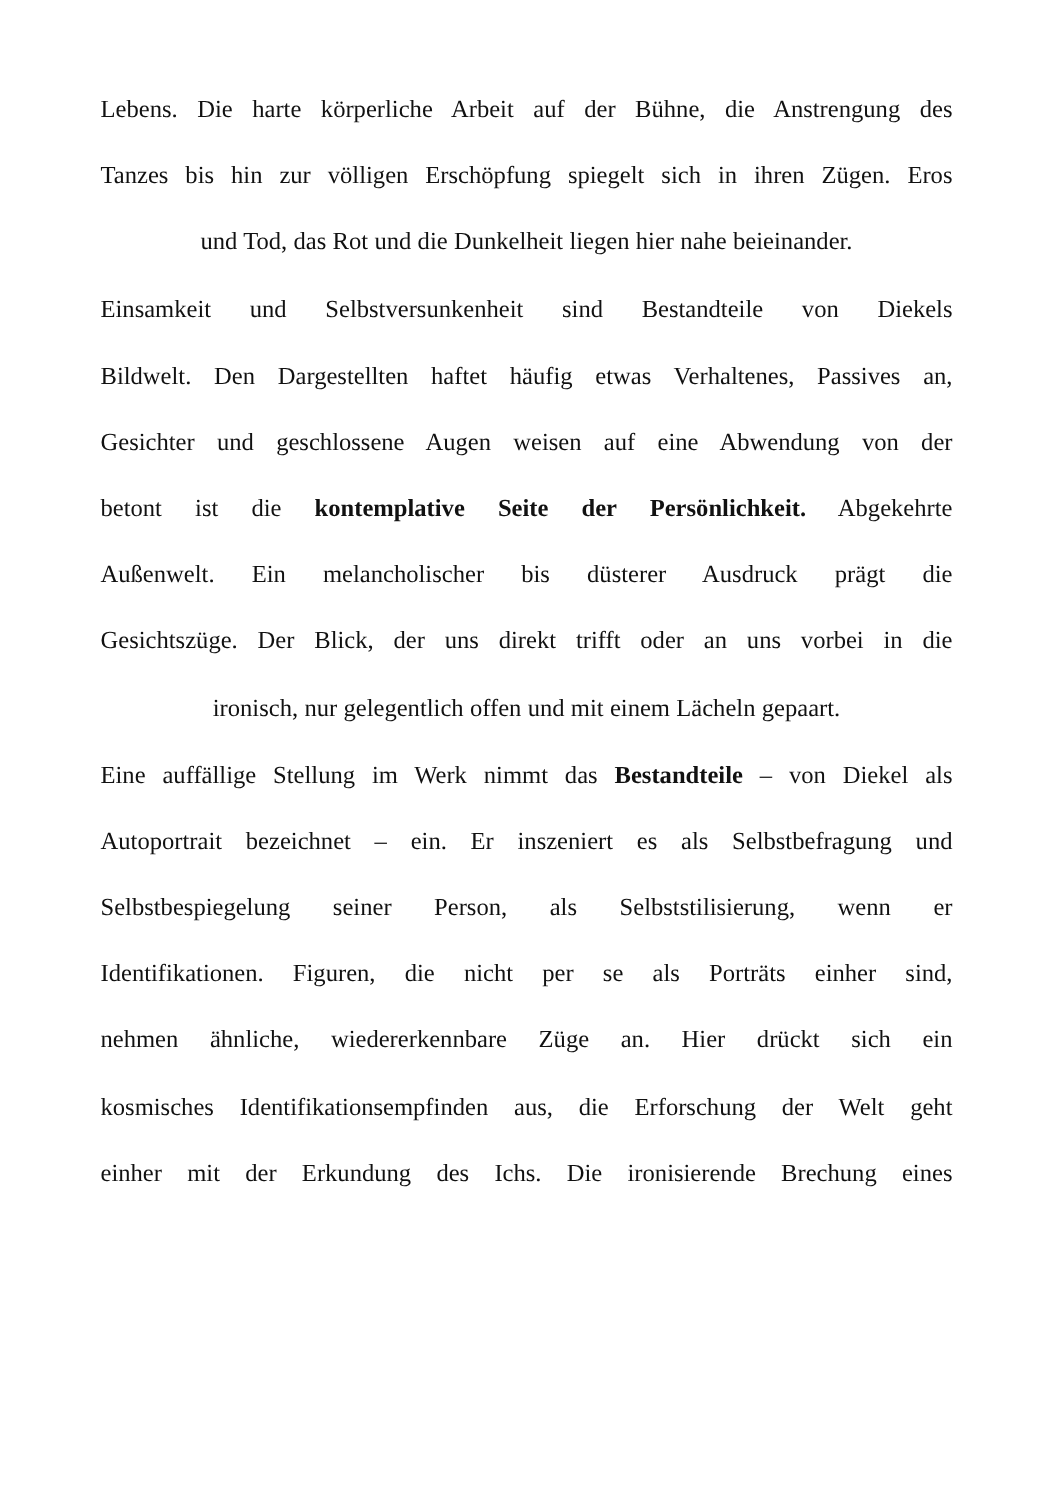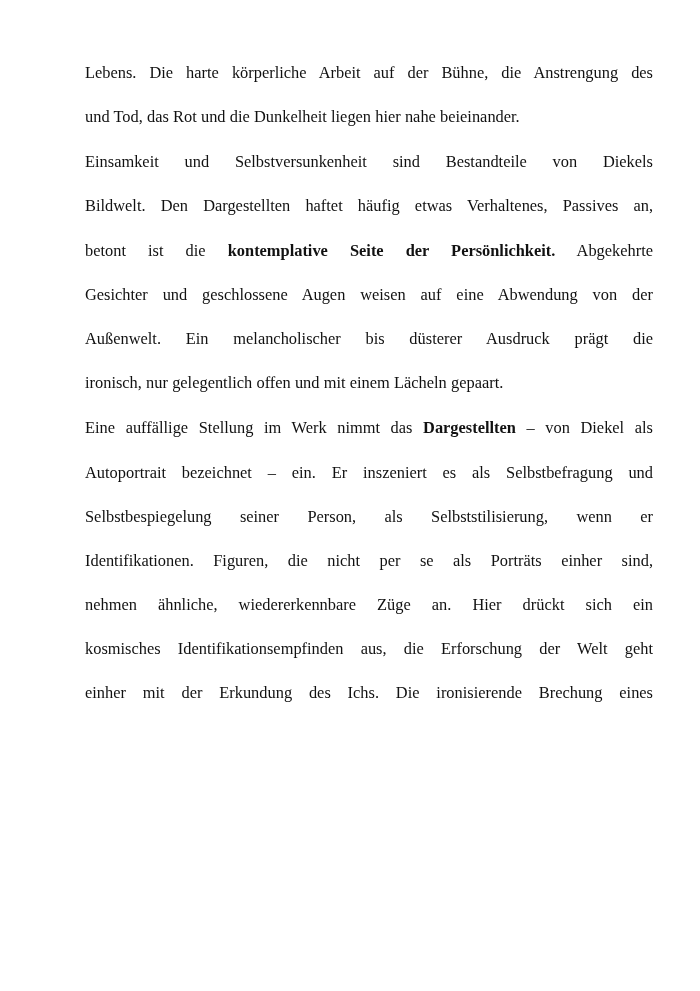--- a/index.html
+++ b/index.html
@@ -16,21 +16,21 @@
   }
   .page {
     position: relative;
     width: 700px;
     height: 991px;
     background: #ffffff;
     box-sizing: border-box;
   }
   .text-column {
     position: absolute;
-    left: 85px;
+    left: 67px;
     top: 62px;
     width: 568px;
   }
   p.para {
     margin: 0 0 23px 0;
     font-size: 16.4px;
     line-height: 22.1px;
     text-align: justify;
     text-justify: inter-word;
     -webkit-hyphens: none;
@@ -40,21 +40,21 @@
   }
   p.para:last-child {
     margin-bottom: 0;
   }
   
   p.para > .ln {
     display: block;
     text-align: justify;
   }
   p.para > .ln.last {
-    text-align: left;
+    text-align: center;
   }
   p.para > .ln::after {
     content: "";
     display: inline-block;
     width: 100%;
     height: 0;
   }
   p.para > .ln.last::after {
     display: none;
   }
@@ -62,32 +62,34 @@
     font-weight: bold;
   }
 </style>
 </head>
 <body>
 
 <div class="page">
   <div class="text-column" id="text-column">
       <p class="para">
         <span class="ln"><span>Lebens. Die harte körperliche Arbeit auf der Bühne, die Anstrengung des</span></span>
+        <span class="ln"><span>Tanzes bis hin zur völligen Erschöpfung spiegelt sich in ihren Zügen. Eros</span></span>
         <span class="ln last"><span>und Tod, das Rot und die Dunkelheit liegen hier nahe beieinander.</span></span>
       </p>
       <p class="para">
         <span class="ln"><span>Einsamkeit und Selbstversunkenheit sind Bestandteile von Diekels</span></span>
         <span class="ln"><span>Bildwelt. Den Dargestellten haftet häufig etwas Verhaltenes, Passives an,</span></span>
+        <span class="ln"><span>Gesichter und geschlossene Augen weisen auf eine Abwendung von der</span></span>
         <span class="ln"><span>betont ist die </span><b>kontemplative Seite der Persönlichkeit.</b><span> Abgekehrte</span></span>
-        <span class="ln"><span>Gesichter und geschlossene Augen weisen auf eine Abwendung von der</span></span>
         <span class="ln"><span>Außenwelt. Ein melancholischer bis düsterer Ausdruck prägt die</span></span>
+        <span class="ln"><span>Gesichtszüge. Der Blick, der uns direkt trifft oder an uns vorbei in die</span></span>
         <span class="ln last"><span>ironisch, nur gelegentlich offen und mit einem Lächeln gepaart.</span></span>
       </p>
       <p class="para">
-        <span class="ln"><span>Eine auffällige Stellung im Werk nimmt das </span><b>Dargestellten</b><span> – von Diekel als</span></span>
+        <span class="ln"><span>Eine auffällige Stellung im Werk nimmt das </span><b>Bestandteile</b><span> – von Diekel als</span></span>
         <span class="ln"><span>Autoportrait bezeichnet – ein. Er inszeniert es als Selbstbefragung und</span></span>
         <span class="ln"><span>Selbstbespiegelung seiner Person, als Selbststilisierung, wenn er</span></span>
         <span class="ln"><span>Identifikationen. Figuren, die nicht per se als Porträts einher sind,</span></span>
         <span class="ln"><span>nehmen ähnliche, wiedererkennbare Züge an. Hier drückt sich ein</span></span>
         <span class="ln"><span>kosmisches Identifikationsempfinden aus, die Erforschung der Welt geht</span></span>
         <span class="ln"><span>einher mit der Erkundung des Ichs. Die ironisierende Brechung eines</span></span>
       </p>
     </div>
 </div>
 

